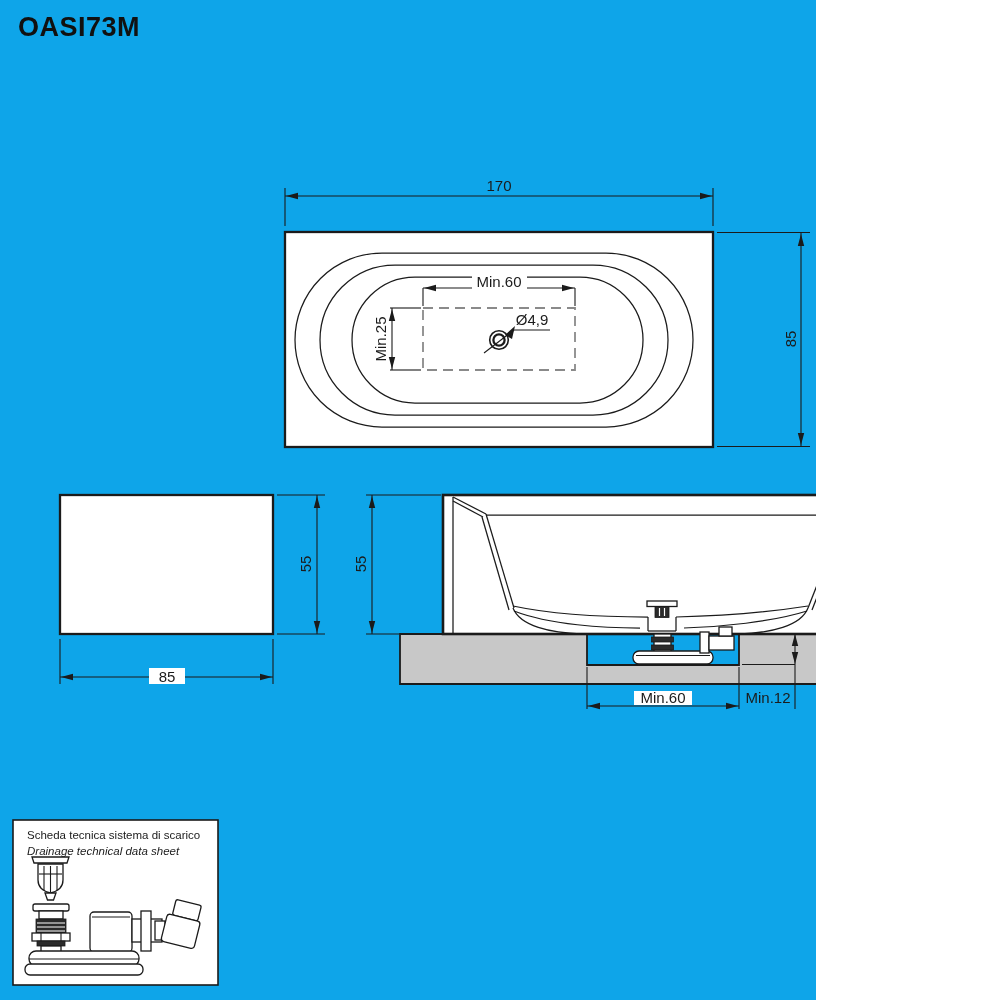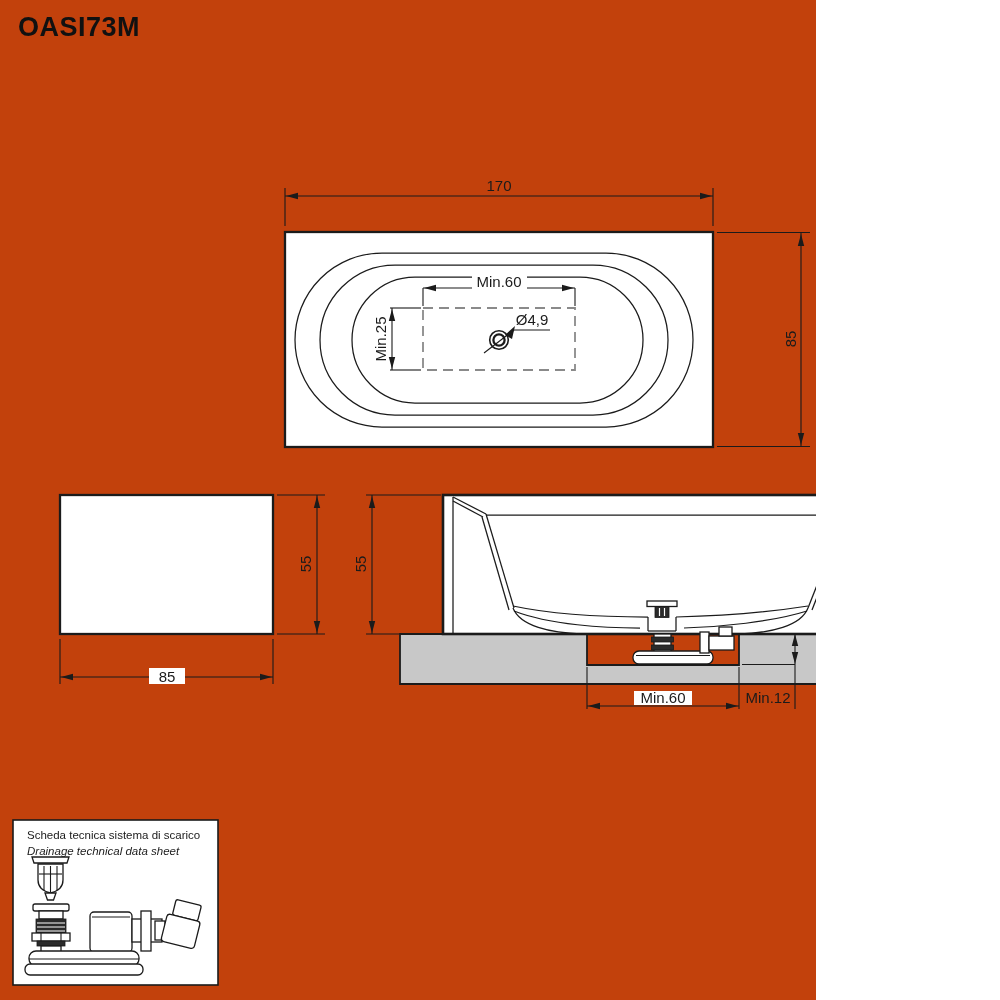--- a/index.html
+++ b/index.html
@@ -1,16 +1,16 @@
 <!DOCTYPE html>
 <html><head>
 <meta charset="utf-8">
 <style>
   html,body{margin:0;padding:0;background:#ffffff;}
-  #canvas{position:relative;width:816px;height:1000px;background:#c2410c;overflow:hidden;
+  #canvas{position:relative;width:816px;height:1000px;background:#0ea5e9;overflow:hidden;
           font-family:"Liberation Sans",sans-serif;}
   #title{position:absolute;left:18px;top:12px;font-size:27px;font-weight:bold;
          color:#111;letter-spacing:0.5px;}
   svg{position:absolute;left:0;top:0;}
   svg text{font-family:"Liberation Sans",sans-serif;fill:#1b1b1b;}
   .ln{stroke:#1b1b1b;fill:none;stroke-width:1.2;}
   .thin{stroke:#1b1b1b;fill:none;stroke-width:1.25;}
   .outline{stroke:#1b1b1b;fill:#ffffff;stroke-width:2.3;}
   .heavy{stroke:#1b1b1b;fill:#ffffff;stroke-width:2.6;}
   .dim{stroke:#1b1b1b;fill:none;stroke-width:1.1;}

